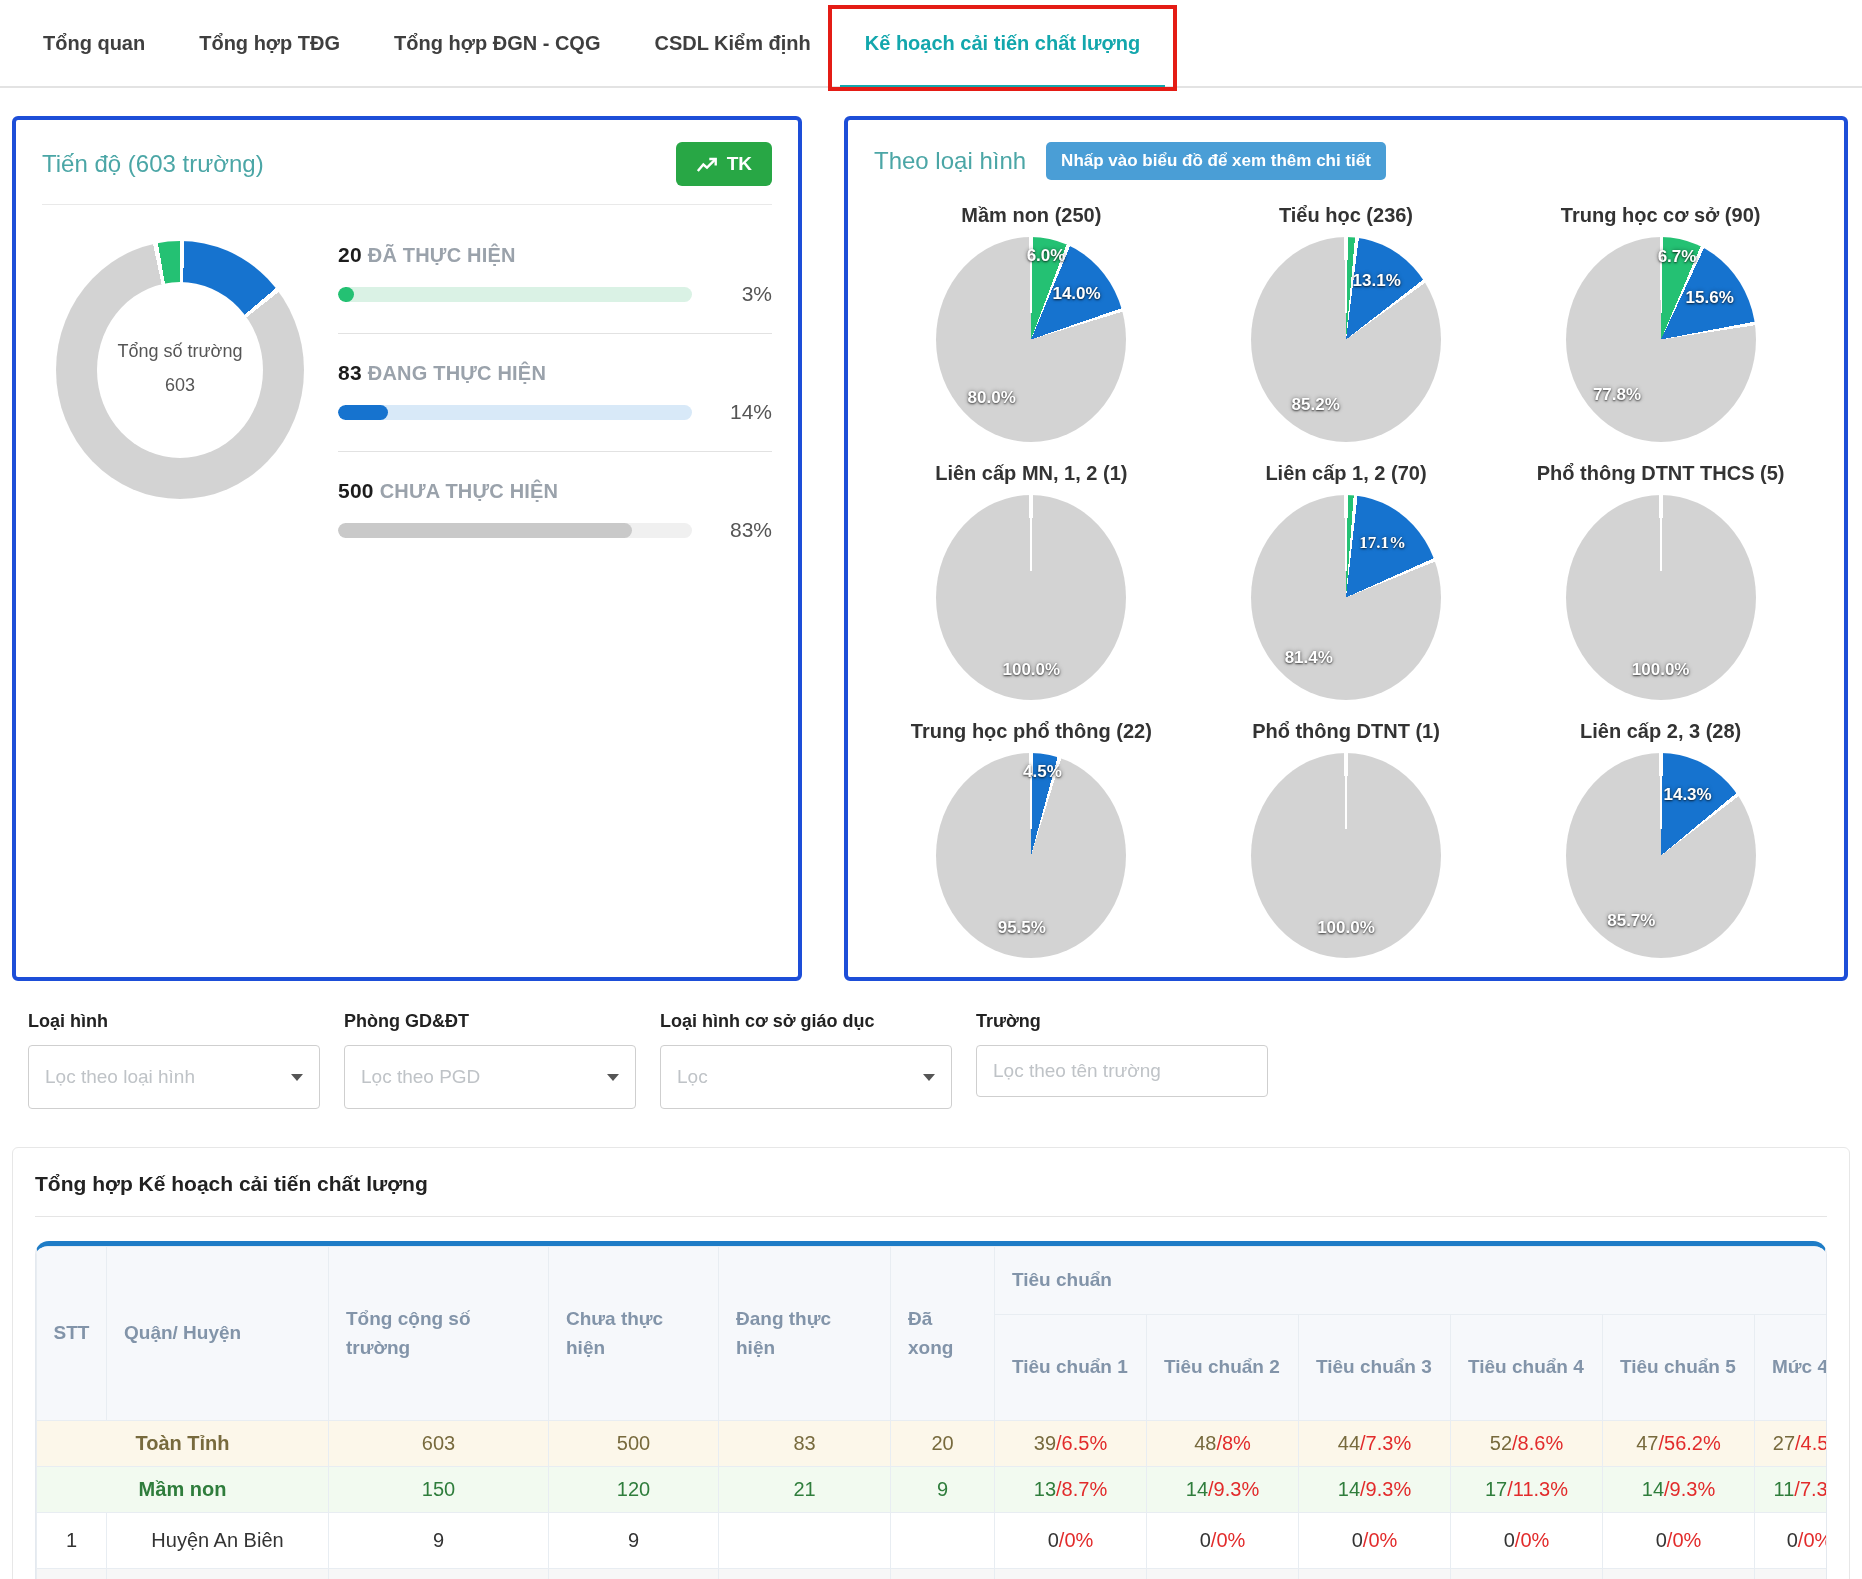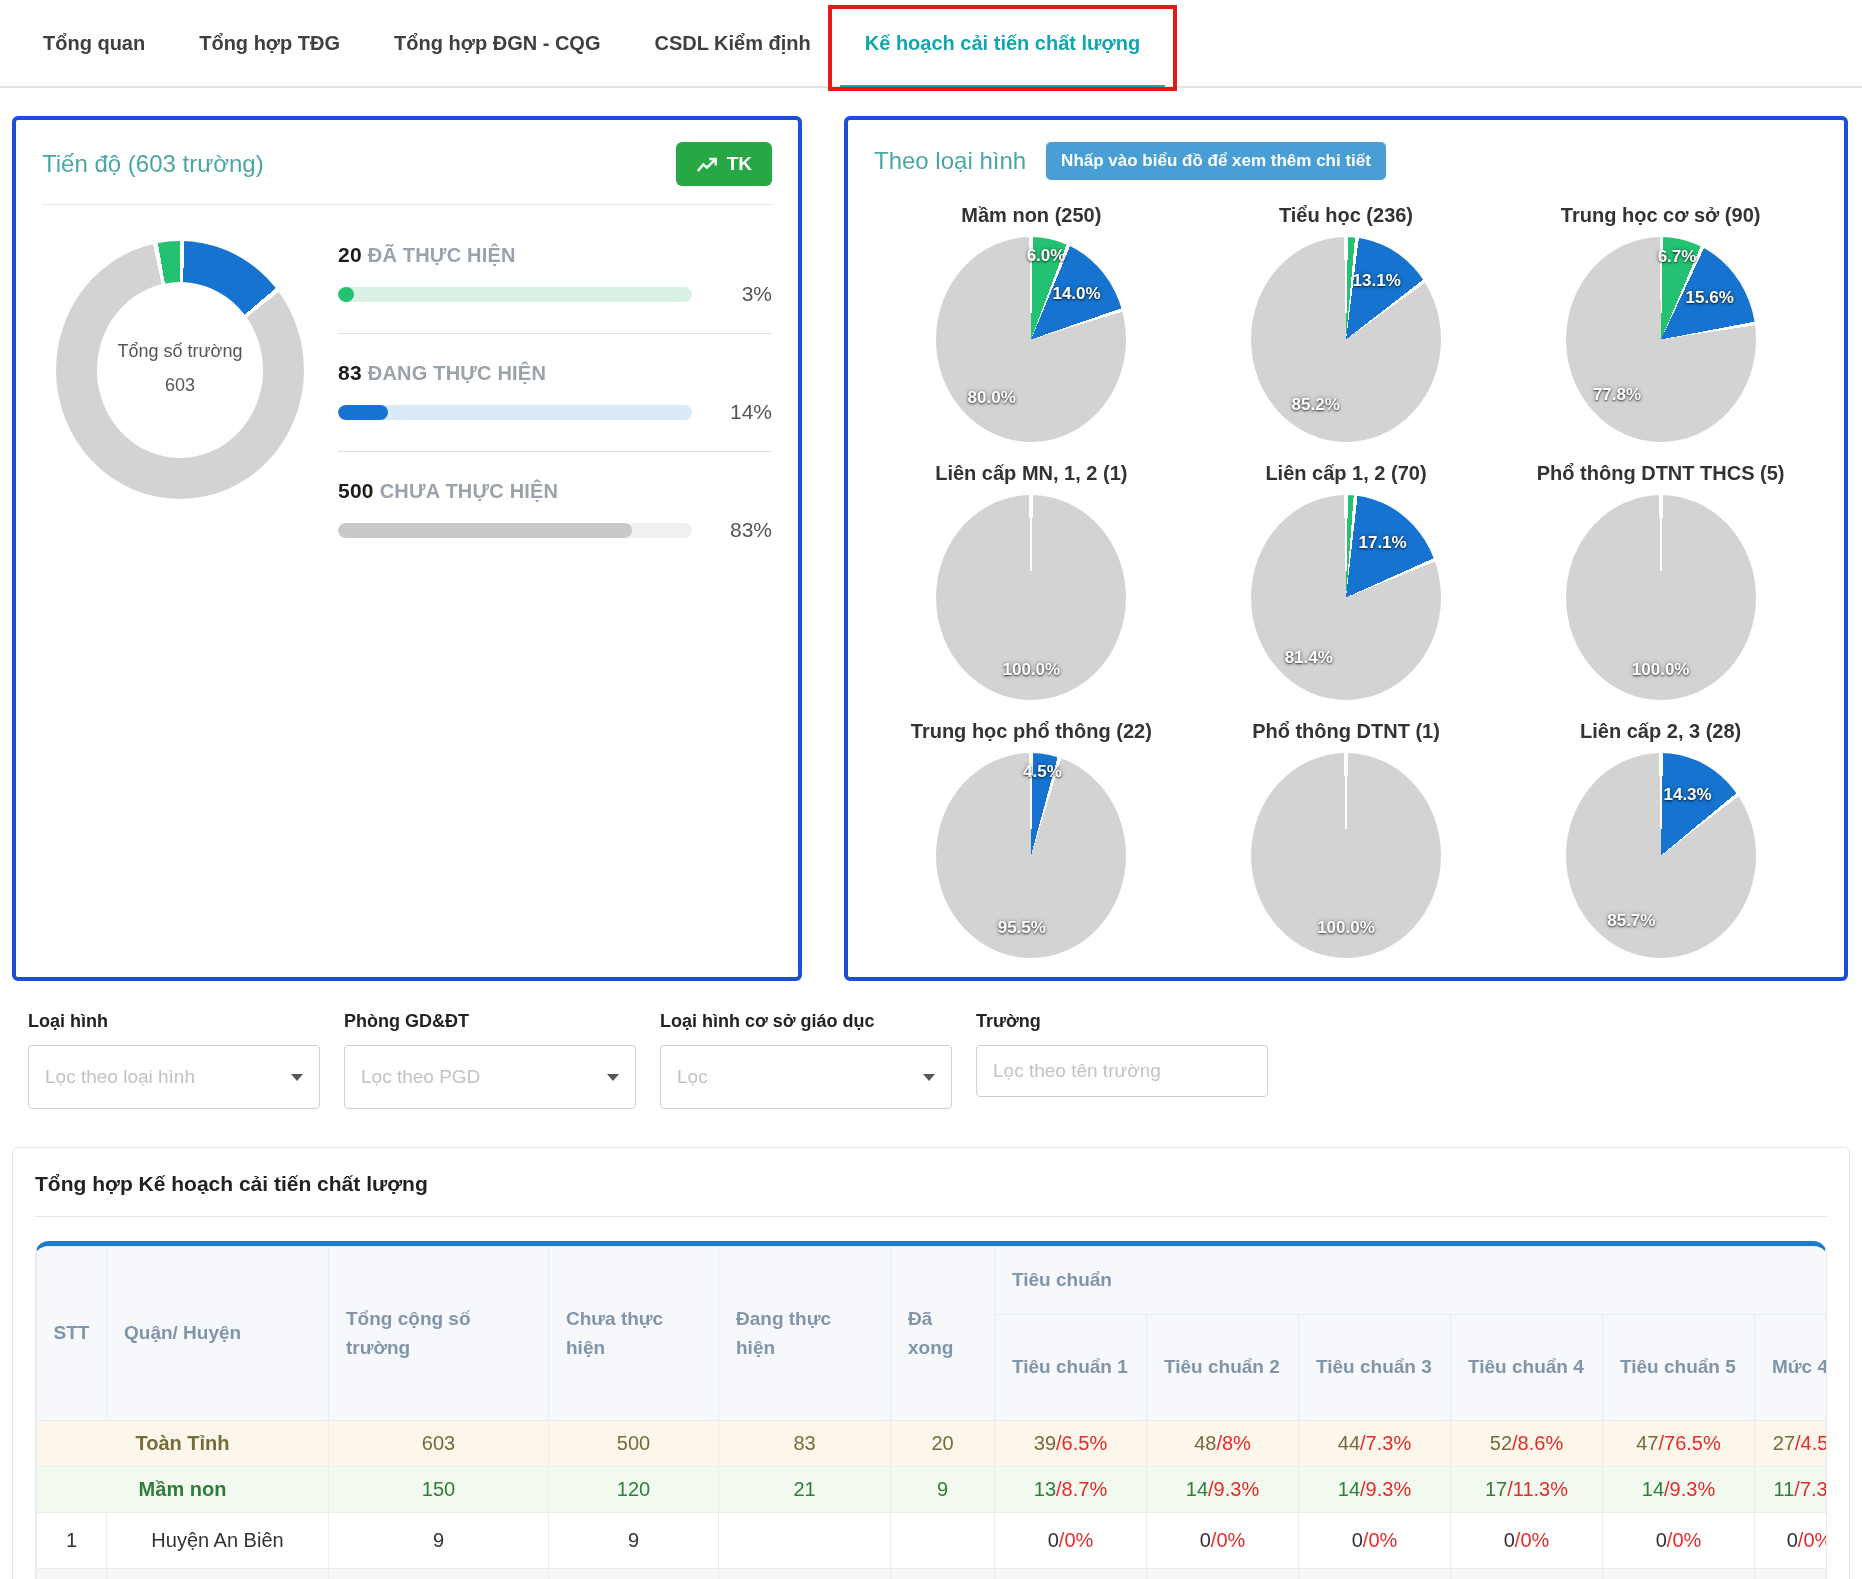--- a/index.html
+++ b/index.html
@@ -215,21 +215,21 @@
   </div>
         <div class="pie-block">
     <div class="pie-title">Liên cấp MN, 1, 2 (1)</div>
     <div class="pie" style="background: conic-gradient(rgb(255, 255, 255) 0%, rgb(255, 255, 255) 0.3%, rgb(211, 211, 211) 0.3%, rgb(211, 211, 211) 99.7%, rgb(255, 255, 255) 99.7%, rgb(255, 255, 255) 100%);">
             <span class="pie-label" style="left: 50%; top: 85.52%;">100.0%</span>
           </div>
   </div>
         <div class="pie-block">
     <div class="pie-title">Liên cấp 1, 2 (70)</div>
     <div class="pie" style="background: conic-gradient(rgb(255, 255, 255) 0%, rgb(255, 255, 255) 0.3%, rgb(36, 193, 115) 0.3%, rgb(36, 193, 115) 1.2%, rgb(255, 255, 255) 1.2%, rgb(255, 255, 255) 1.5%, rgb(255, 255, 255) 1.5%, rgb(255, 255, 255) 1.8%, rgb(22, 115, 207) 1.8%, rgb(22, 115, 207) 18.3%, rgb(255, 255, 255) 18.3%, rgb(255, 255, 255) 18.6%, rgb(255, 255, 255) 18.6%, rgb(255, 255, 255) 18.9%, rgb(211, 211, 211) 18.9%, rgb(211, 211, 211) 99.7%, rgb(255, 255, 255) 99.7%, rgb(255, 255, 255) 100%);">
-            <span class="pie-label" style="left: 69.2682%; top: 23.6541%;">17.1%</span>
+            <span class="pie-label" style="left: 69.2682%; top: 23.6541%; font-family: Liberation Serif, serif;">17.1%</span>
             <span class="pie-label" style="left: 30.4055%; top: 79.6265%;">81.4%</span>
           </div>
   </div>
         <div class="pie-block">
     <div class="pie-title">Phổ thông DTNT THCS (5)</div>
     <div class="pie" style="background: conic-gradient(rgb(255, 255, 255) 0%, rgb(255, 255, 255) 0.3%, rgb(211, 211, 211) 0.3%, rgb(211, 211, 211) 99.7%, rgb(255, 255, 255) 99.7%, rgb(255, 255, 255) 100%);">
             <span class="pie-label" style="left: 50%; top: 85.52%;">100.0%</span>
           </div>
   </div>
         <div class="pie-block">
@@ -326,21 +326,21 @@
           <tr class="r-total">
             <td class="name-cell" colspan="2">Toàn Tỉnh</td>
             <td>603</td>
             <td>500</td>
             <td>83</td>
             <td>20</td>
             <td class="std"><span class="num">39</span><span class="pct">/6.5%</span></td>
             <td class="std"><span class="num">48</span><span class="pct">/8%</span></td>
             <td class="std"><span class="num">44</span><span class="pct">/7.3%</span></td>
             <td class="std"><span class="num">52</span><span class="pct">/8.6%</span></td>
-            <td class="std"><span class="num">47</span><span class="pct">/76.5%</span></td>
+            <td class="std"><span class="num">47</span><span class="pct">/56.2%</span></td>
             <td class="std"><span class="num">27</span><span class="pct">/4.5%</span></td>
           </tr>
           <tr class="r-group">
             <td class="name-cell" colspan="2">Mầm non</td>
             <td>150</td>
             <td>120</td>
             <td>21</td>
             <td>9</td>
             <td class="std"><span class="num">13</span><span class="pct">/8.7%</span></td>
             <td class="std"><span class="num">14</span><span class="pct">/9.3%</span></td>

